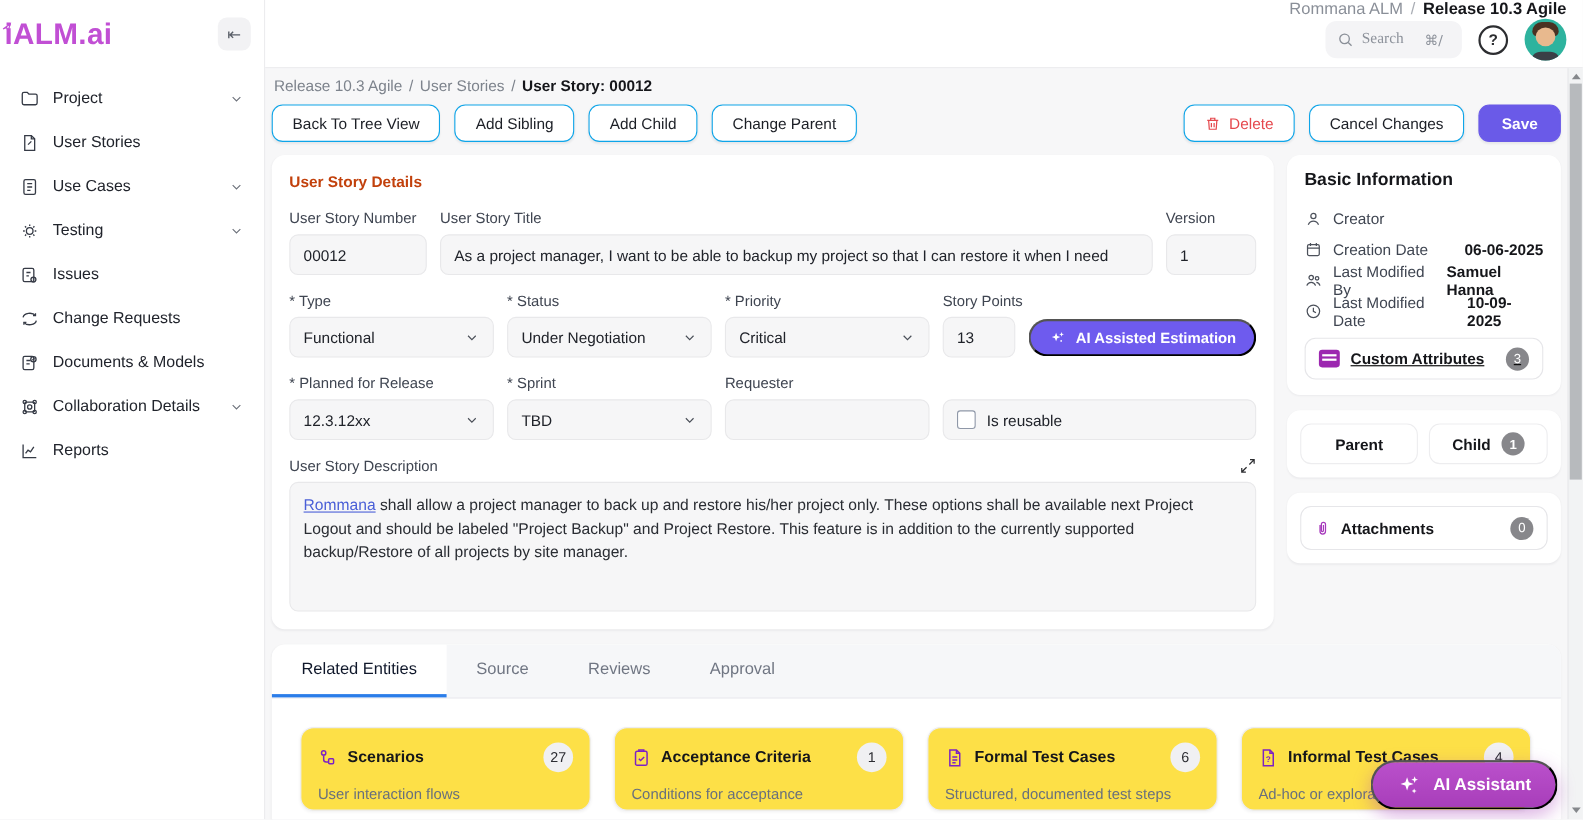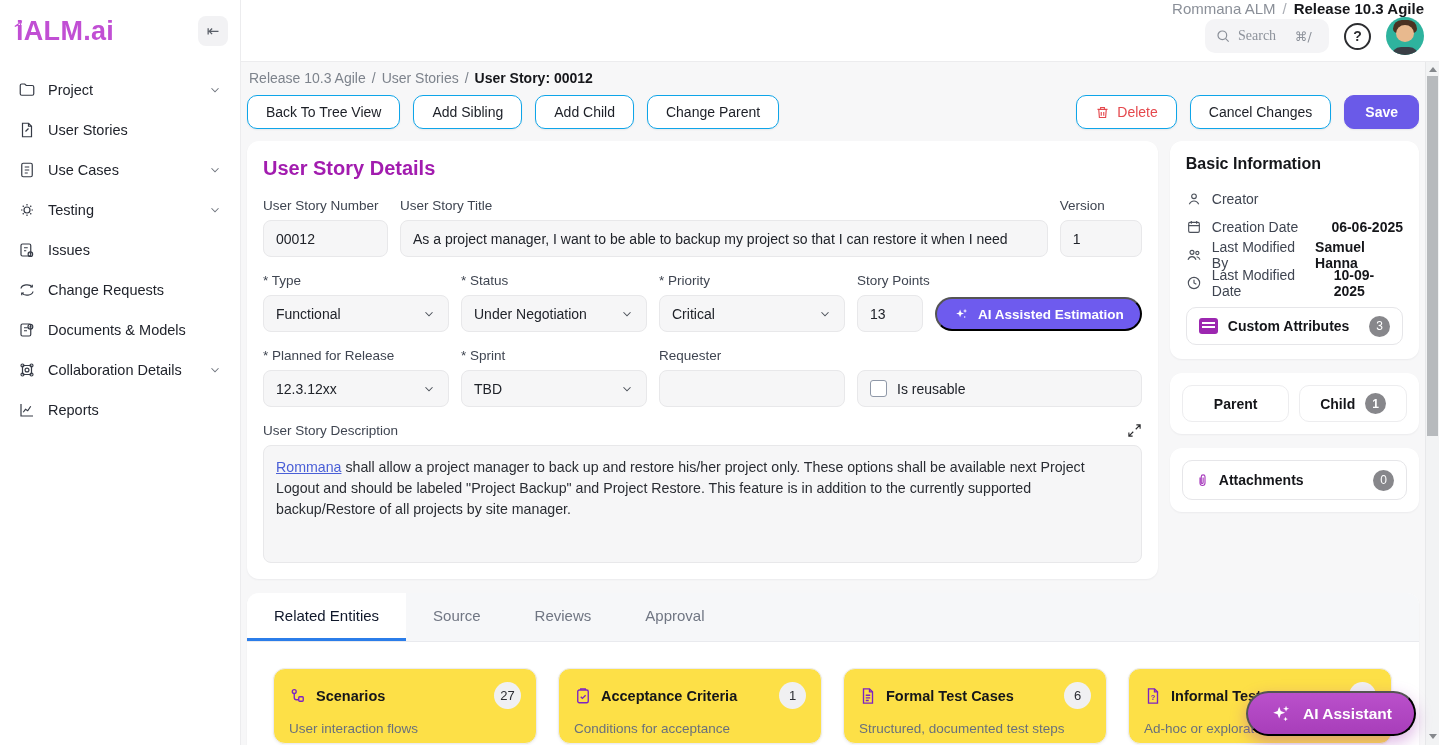--- a/index.html
+++ b/index.html
@@ -2,21 +2,21 @@
 <html><head>
 <meta charset="utf-8">
 <style>
   * { margin:0; padding:0; box-sizing:border-box; }
   html,body { width:1439px; height:745px; overflow:hidden; }
   body { font-family:"Liberation Sans", sans-serif; color:#1c1f26; background:#f7f7f8; }
   .app { position:relative; width:1439px; height:745px; overflow:hidden; background:#f7f7f8; }
 
   
   .sidebar { position:absolute; left:0; top:0; bottom:0; width:241px; background:#fff; border-right:1px solid #ececee; z-index:20; }
-  .logo-row { position:relative; height:62px; display:flex; align-items:center; padding:0 12px 0 16px;justify-content:flex-end; }
+  .logo-row { position:relative; height:62px; display:flex; align-items:center; padding:0 12px 0 4px;justify-content:flex-end; }
   .logo { position:relative; font-size:27px; font-weight:800; letter-spacing:.3px; color:#c14fd4; }
   .logo-arrow { position:absolute; left:-3px; top:-9px; color:#c14fd4; }
   .collapse-btn { margin-left:auto; width:30px; height:30px; border-radius:8px; background:#f2f2f4; display:flex; align-items:center; justify-content:center; color:#5a5f68; font-size:15px; cursor:pointer; }
   .nav { padding:8px 10px; }
   .nav-item { display:flex; align-items:center; gap:11px; height:40px; padding:0 8px; border-radius:8px; font-size:14.5px; color:#21242c; cursor:pointer; }
   .nav-item .nicon { width:19px; height:19px; color:#363b46; flex:0 0 19px; display:flex; align-items:center; }
   .nav-item .chev { margin-left:auto; color:#6e737c; display:flex; }
 
   
   .header { position:absolute; left:241px; right:0; top:0; height:62px; background:#fff; border-bottom:1px solid #ececee; display:flex; align-items:flex-end; padding:0 15px 0 7px; z-index:15;flex-direction:column; }
@@ -44,21 +44,21 @@
   .actions { margin-top:9px; display:flex; align-items:center; }
   .btn { height:34px; display:inline-flex; align-items:center; gap:7px; padding:0 18px; background:#fff; border:1px solid #0ea5e9; border-radius:10px; box-shadow:0 1px 2px rgba(16,24,40,.07); font-size:14px; color:#1c1f26; cursor:pointer; white-space:nowrap; }
   .actions .left { display:flex; gap:13px; }
   .actions .right { margin-left:auto; display:flex; gap:13px; }
   .btn.danger { color:#e5484d; }
   .btn.primary { background:#6a5ae8; border-color:#6a5ae8; color:#fff; font-weight:600; padding:0 20px; }
 
   .content { margin-top:12px; display:flex; gap:12px; align-items:flex-start; }
   .card { background:#fff; border-radius:12px; box-shadow:0 1px 2px rgba(16,24,40,.05); }
   .details-card { flex:1; padding:16px; min-height:430px; }
-  .details-card h2 { font-size:20px; font-weight:700; color:#a21caf; margin-bottom:18px; }
+  .details-card h2 { font-size:14px; font-weight:700; color:#c2410c; margin-bottom:18px; }
   .frow { display:flex; gap:12px; margin-bottom:16px; }
   .field { display:flex; flex-direction:column; }
   .flabel { font-size:13.5px; color:#3f4551; margin-bottom:7px; white-space:nowrap; }
   .finput, .fselect { height:37px; background:#f6f6f7; border:1px solid #e8e8ea; border-radius:8px; display:flex; align-items:center; padding:0 12px; font-size:14px; color:#20232a; }
   .fselect { justify-content:space-between; cursor:pointer; }
   .fselect .chev { color:#4a4f58; display:flex; }
   .w125{width:125px} .w82{width:82px} .w186{width:186px} .w66{width:66px} .grow{flex:1}
   .ai-btn { align-self:flex-end; height:34px; margin-bottom:1px; display:inline-flex; align-items:center; gap:8px; padding:0 16px; background:#6e5bee; color:#fff; border-radius:18px; font-size:13.5px; font-weight:600; cursor:pointer; white-space:nowrap; }
   .reusable-box { flex:1; height:37px; align-self:flex-end; background:#f6f6f7; border:1px solid #e8e8ea; border-radius:8px; display:flex; align-items:center; gap:10px; padding:0 12px; }
   .checkbox { width:17px; height:17px; background:#fff; border:1.5px solid #8f98a8; border-radius:3px; cursor:pointer; }
@@ -69,21 +69,21 @@
   .desc-box a { color:#4a5fd7; text-decoration:underline; cursor:pointer; }
 
   
   .rightcol { width:284px; display:flex; flex-direction:column; gap:14px; }
   .bi-card { padding:14px 16px; }
   .bi-card h3 { font-size:16px; font-weight:700; color:#15161a; margin-bottom:12px; }
   .bi-row { display:flex; align-items:center; gap:9px; height:28px; font-size:14px; }
   .bi-row .bicon { color:#4c515b; display:flex; flex:0 0 17px; }
   .bi-row .blabel { color:#3f4551; }
   .bi-row .bvalue { margin-left:auto; font-weight:700; color:#15161a; }
-  .ca-btn { margin-top:10px; height:38px; border:1px solid #e6e6e9; border-radius:10px; background:#fff; display:flex; align-items:center; gap:10px; padding:0 12px; cursor:pointer; }
+  .ca-btn { margin-top:10px; height:38px; border:1px solid #e6e6e9; border-radius:10px; background:#fff; display:flex; align-items:center; gap:10px; padding:0 12px; cursor:pointer;text-decoration:underline; }
   .ca-icon { width:19px; height:16px; background:#9c27b0; border-radius:3px; position:relative; }
   .ca-icon::before { content:""; position:absolute; left:3px; right:3px; top:4px; height:2px; background:#fff; box-shadow:0 4px 0 #fff; }
   .ca-btn span.t { font-size:14px; font-weight:600; color:#15161a; }
   .badge-dark { margin-left:auto; min-width:21px; height:21px; border-radius:50%; background:#87878b; color:#fff; font-size:12px; display:flex; align-items:center; justify-content:center; }
   .pc-card { padding:12px; display:flex; gap:10px; }
   .pc-btn { flex:1; height:37px; border:1px solid #ededef; border-radius:10px; background:#fff; display:flex; align-items:center; justify-content:center; gap:10px; font-size:14px; font-weight:600; color:#15161a; cursor:pointer; }
   .att-card { padding:12px; }
   .att-btn { height:40px; border:1px solid #e6e6e9; border-radius:10px; background:#fff; display:flex; align-items:center; gap:9px; padding:0 12px; cursor:pointer; }
   .att-btn .clip { color:#a638bc; display:flex; }
   .att-btn span.t { font-size:14px; font-weight:600; color:#15161a; }

